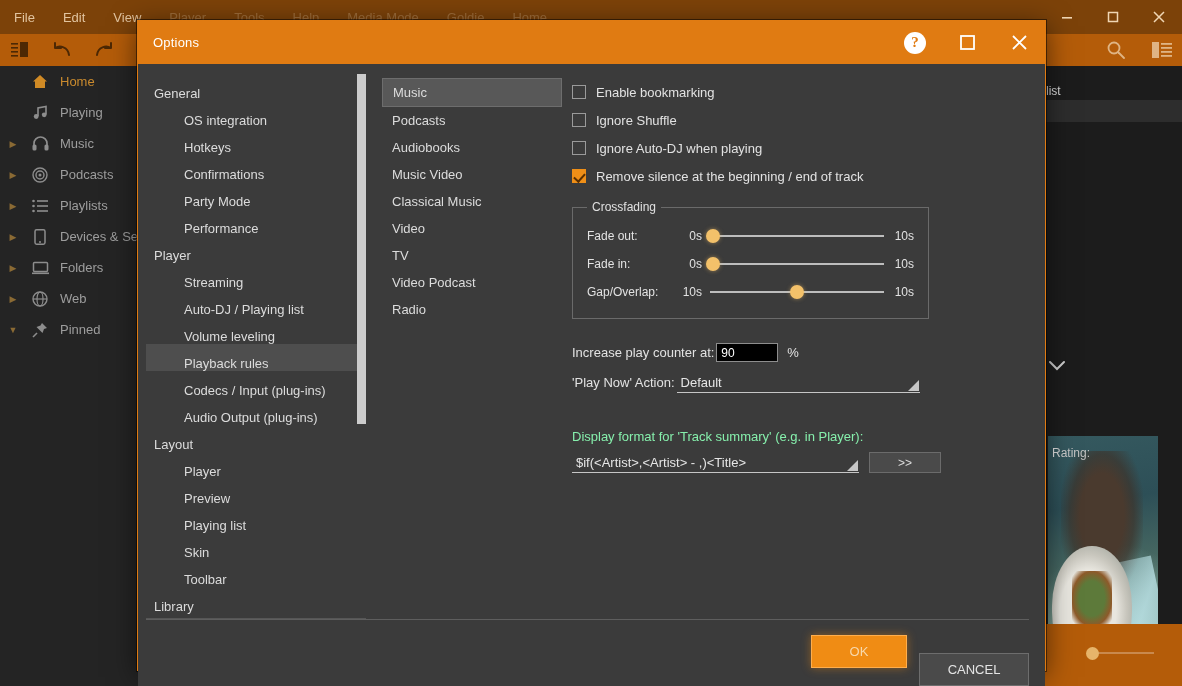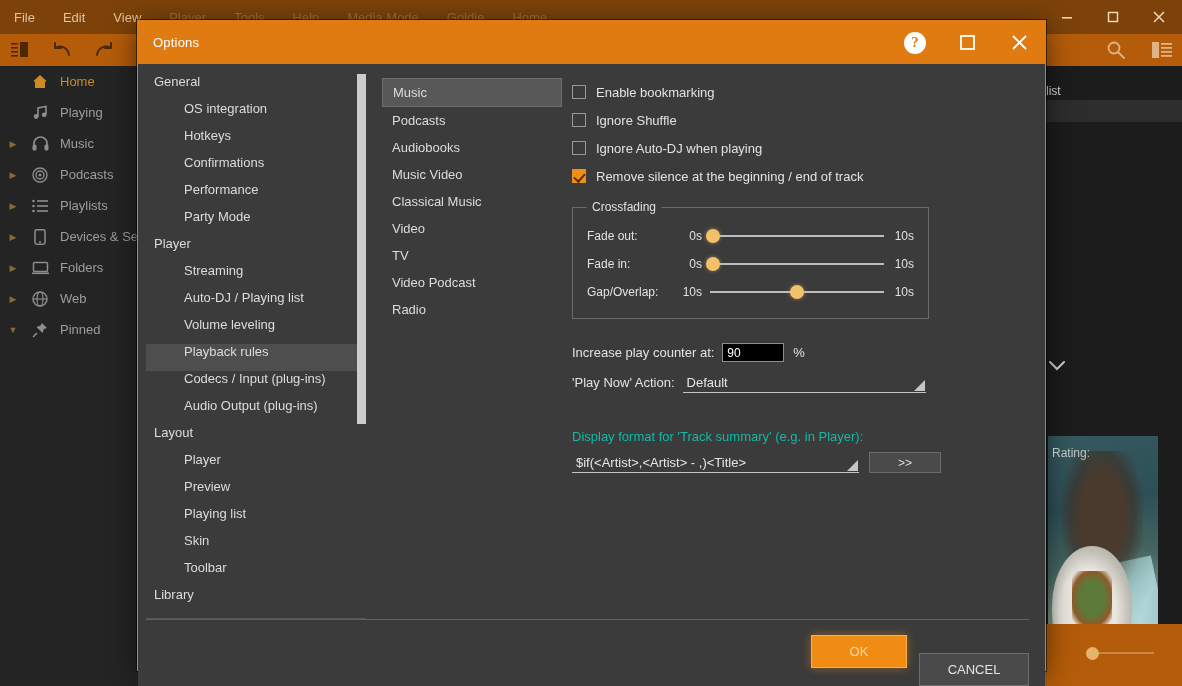--- a/index.html
+++ b/index.html
@@ -152,21 +152,21 @@
     padding:10px 8px 0 8px;
   }
 
   
   .nav-tree {
     position:relative; width:220px; flex:0 0 220px;
     background:#3b3b3b; border-right:0;
     height:545px; overflow:hidden;
   }
   .nav-item {
-    height:27px; display:flex; align-items:flex-start;
+    height:27px; display:flex; align-items:flex-end;
     font-size:13px; color:#dcdcdc; padding-left:8px;
     white-space:nowrap; cursor:pointer;
   }
   .nav-item.child { padding-left:38px; }
   .nav-item.selected { background:#4e4e4e; }
   .nav-scroll {
     position:absolute; right:0; top:0; width:9px; height:545px; background:#3b3b3b;
   }
   .nav-thumb {
     position:absolute; right:0; top:0; width:9px; height:350px;
@@ -219,37 +219,37 @@
   .sl-track::before {
     content:""; position:absolute; left:0; right:0; top:9px; height:2px; background:#bdbdbd;
   }
   .sl-thumb {
     position:absolute; width:14px; height:14px; border-radius:50%;
     background:#f3c16a; top:3px; transform:translateX(-50%);
     box-shadow: 0 0 4px rgba(243,193,106,.5);
   }
 
   .field-row { display:flex; align-items:center; font-size:13px; color:#e2e2e2; margin-top:14px; }
-  .field-label { margin-right:8px;text-align:right; }
+  .field-label { margin-right:2px;text-align:right; }
   .num-input {
     width:62px; height:19px; background:#000000; border:1px solid #8d8d8d;
     color:#ffffff; font-size:12px; padding:0 4px; font-family:"Liberation Sans", sans-serif;
   }
   .pct { margin-left:9px; }
 
   .combo {
     position:relative; height:21px; border-bottom:1px solid #c6c6c6;
     color:#e6e6e6; font-size:13px; display:flex; align-items:center; padding-left:4px;
   }
   .combo-arrow {
     position:absolute; right:1px; bottom:1px; width:0; height:0;
     border-left:11px solid transparent; border-bottom:11px solid #c6c6c6;
   }
 
-  .fmt-label { font-size:13px; color:#14b8a6; margin-top:36px; }
+  .fmt-label { font-size:13px; color:#86efac; margin-top:36px; }
   .fmt-row { display:flex; align-items:flex-end; margin-top:8px; gap:10px; }
   .fmt-combo { width:287px; }
   .fmt-btn {
     width:72px; height:21px; background:#4a4a4a; border:1px solid #6b6b6b;
     color:#dddddd; font-size:12px; display:flex; align-items:center; justify-content:center;
     cursor:pointer; font-family:"Liberation Sans", sans-serif;
   }
 
   .dlg-footer {
     flex:0 0 77px; position:relative; background:#3b3b3b;
@@ -512,24 +512,24 @@
         <div class="nav-item child">
             <span>OS integration</span>
           </div>
         <div class="nav-item child">
             <span>Hotkeys</span>
           </div>
         <div class="nav-item child">
             <span>Confirmations</span>
           </div>
         <div class="nav-item child">
+            <span>Party Mode</span>
+          </div>
+        <div class="nav-item child">
             <span>Performance</span>
-          </div>
-        <div class="nav-item child">
-            <span>Party Mode</span>
           </div>
         <div class="nav-item">
             <span>Player</span>
           </div>
         <div class="nav-item child">
             <span>Streaming</span>
           </div>
         <div class="nav-item child">
             <span>Auto-DJ / Playing list</span>
           </div>

